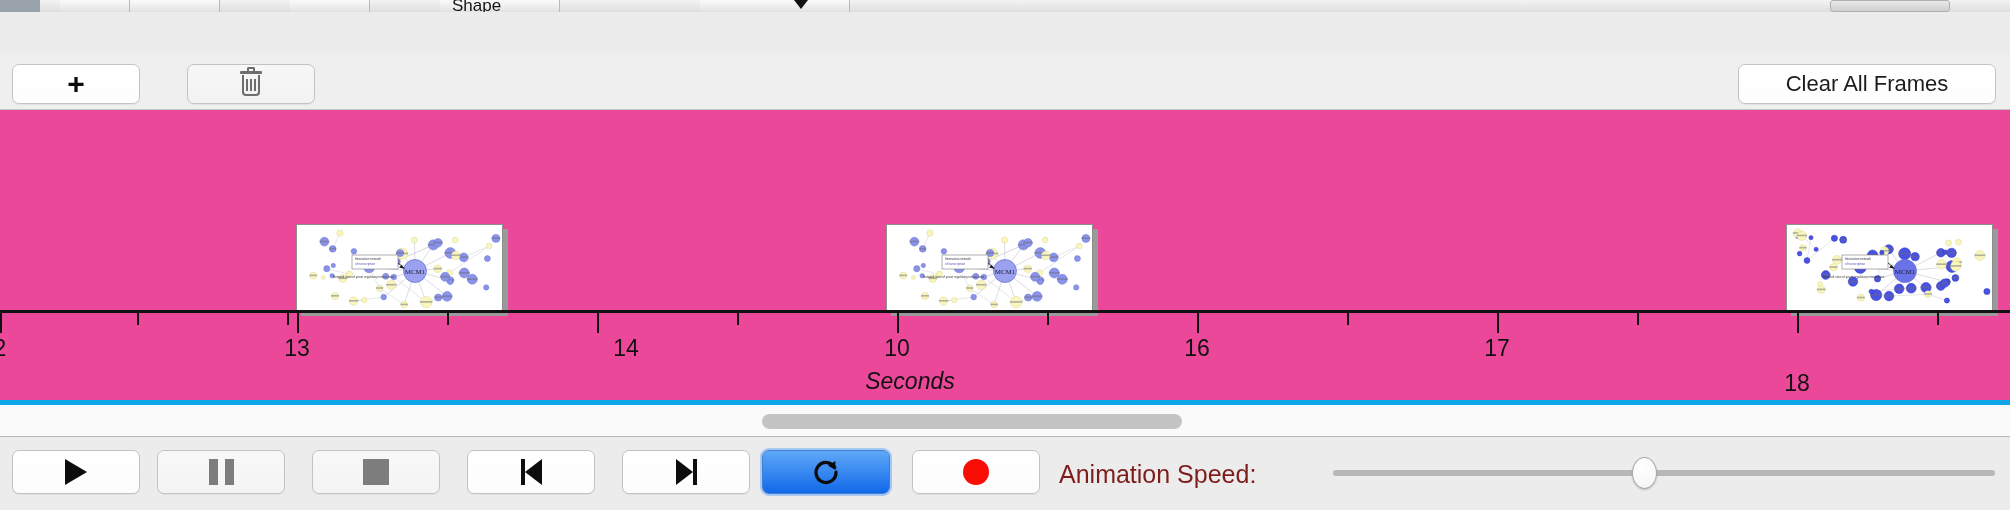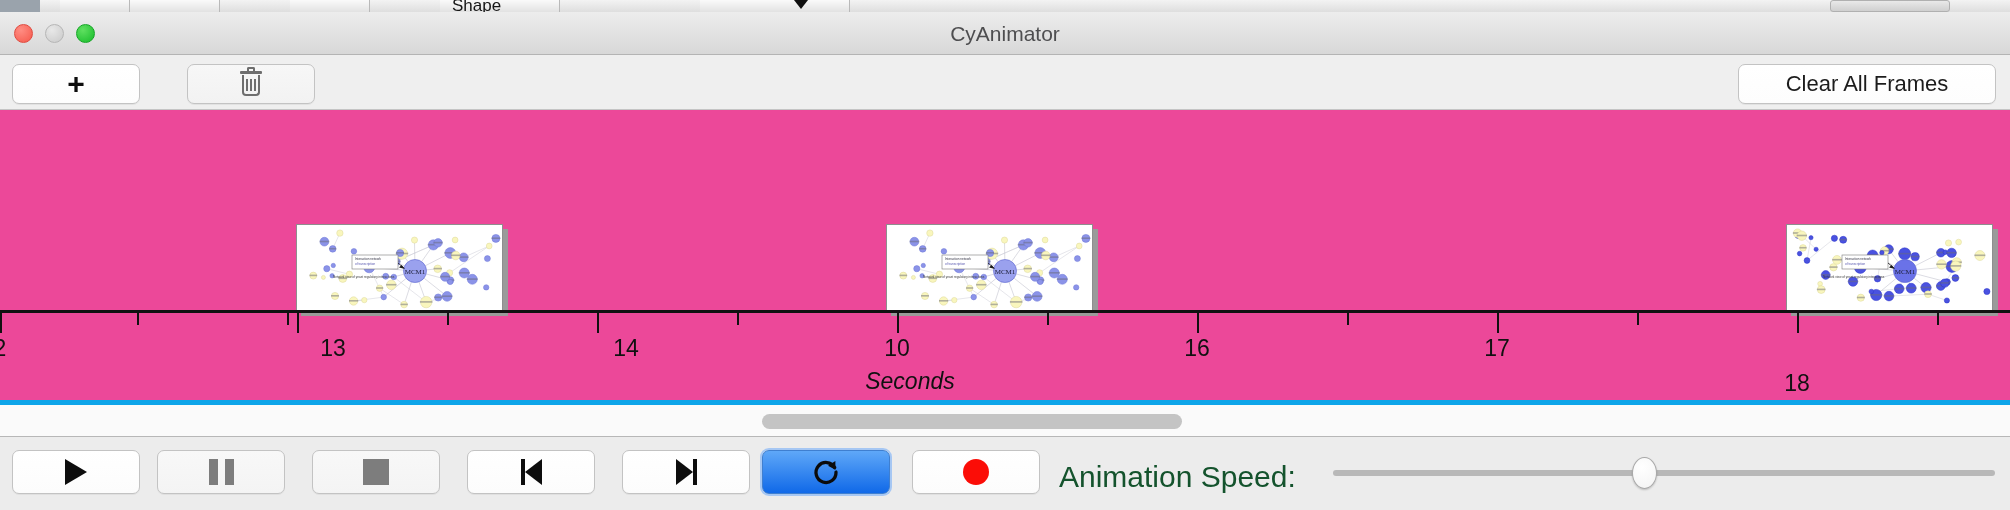--- a/index.html
+++ b/index.html
@@ -171,21 +171,21 @@
   .ico-pause i { display:block; width:9px; height:26px; background:#7d7d7d; }
   .ico-stop { width:26px; height:26px; background:#7d7d7d; }
   .ico-skip { display:flex; align-items:center; }
   .ico-skip .bar { width:4px; height:26px; background:#0d0d0d; }
   .ico-skip .tri-l { width:0;height:0;border-right:17px solid #0d0d0d;border-top:13px solid transparent;border-bottom:13px solid transparent; }
   .ico-skip .tri-r { width:0;height:0;border-left:17px solid #0d0d0d;border-top:13px solid transparent;border-bottom:13px solid transparent; }
   .ico-record { width:26px; height:26px; border-radius:50%; background:#fb0d07; }
 
   .speed-label {
     position: absolute; left: 1059px; top: 22px;
-    font-size: 30px; color: #14532d; white-space: nowrap;
+    font-size: 25px; color: #7f1d1d; white-space: nowrap;
   }
   .slider { position: absolute; left: 1333px; top: 32px; width: 662px; height: 6px; }
   .slider .rail { position:absolute; left:0; top:0; width:662px; height:6px; background:#b8b8b8; border-radius:3px; }
   .slider .knob {
     position:absolute; top:-13px; width:25px; height:32px;
     background: radial-gradient(circle at 40% 30%, #ffffff, #f3f3f3);
     border: 1px solid #a8a8a8; border-radius: 50%;
     box-shadow: 0 1px 2px rgba(0,0,0,0.2);
   }
 </style>
@@ -199,28 +199,20 @@
     <div class="bg-tab" style="left:60px;width:70px;"></div>
     <div class="bg-tab" style="left:130px;width:90px;"></div>
     <div class="bg-tab" style="left:290px;width:80px;"></div>
     <div class="bg-tab" style="left:440px;width:120px;"></div>
     <div class="bg-tab" style="left:700px;width:150px;"></div>
     <div class="bg-word">Shape</div>
     <div class="bg-arrow"></div>
     <div class="bg-rightbox"></div>
   </div>
 
-  <div class="titlebar">
-    <div class="lights">
-      <div class="light close"></div>
-      <div class="light min"></div>
-      <div class="light zoom"></div>
-    </div>
-    <div class="window-title">CyAnimator</div>
-  </div>
 
   <div class="toolbar">
     <div class="btn" id="add-frame-button">
       <span class="plus-icon">+</span>
     </div>
     <div class="btn flat" id="delete-frame-button">
       <span class="trash-icon">
         <i class="handle"></i>
           <i class="lid"></i>
           <i class="can"></i>
@@ -611,21 +603,21 @@
         <div class="tick minor" style="left: 1047px;"></div>
         <div class="tick minor" style="left: 1197px;"></div>
         <div class="tick minor" style="left: 1347px;"></div>
         <div class="tick minor" style="left: 1497px;"></div>
         <div class="tick minor" style="left: 1637px;"></div>
         <div class="tick minor" style="left: 1797px;"></div>
         <div class="tick minor" style="left: 1937px;"></div>
         <div class="tick major" style="left: 0px;"></div>
         <div class="tick-label" style="left: 0px;">2</div>
         <div class="tick major" style="left: 297px;"></div>
-        <div class="tick-label" style="left: 297px; margin-left: 36px;">13</div>
+        <div class="tick-label" style="left: 297px;">13</div>
         <div class="tick major" style="left: 597px;"></div>
         <div class="tick-label" style="left: 626px; text-align: center;">14</div>
         <div class="tick major" style="left: 897px;"></div>
         <div class="tick-label" style="left: 897px;">10</div>
         <div class="tick major" style="left: 1197px;"></div>
         <div class="tick-label" style="left: 1197px;">16</div>
         <div class="tick major" style="left: 1497px;"></div>
         <div class="tick-label" style="left: 1497px;">17</div>
         <div class="tick major" style="left: 1797px;"></div>
         <div class="tick-label" style="left: 1797px; margin-top: 35px;">18</div>

